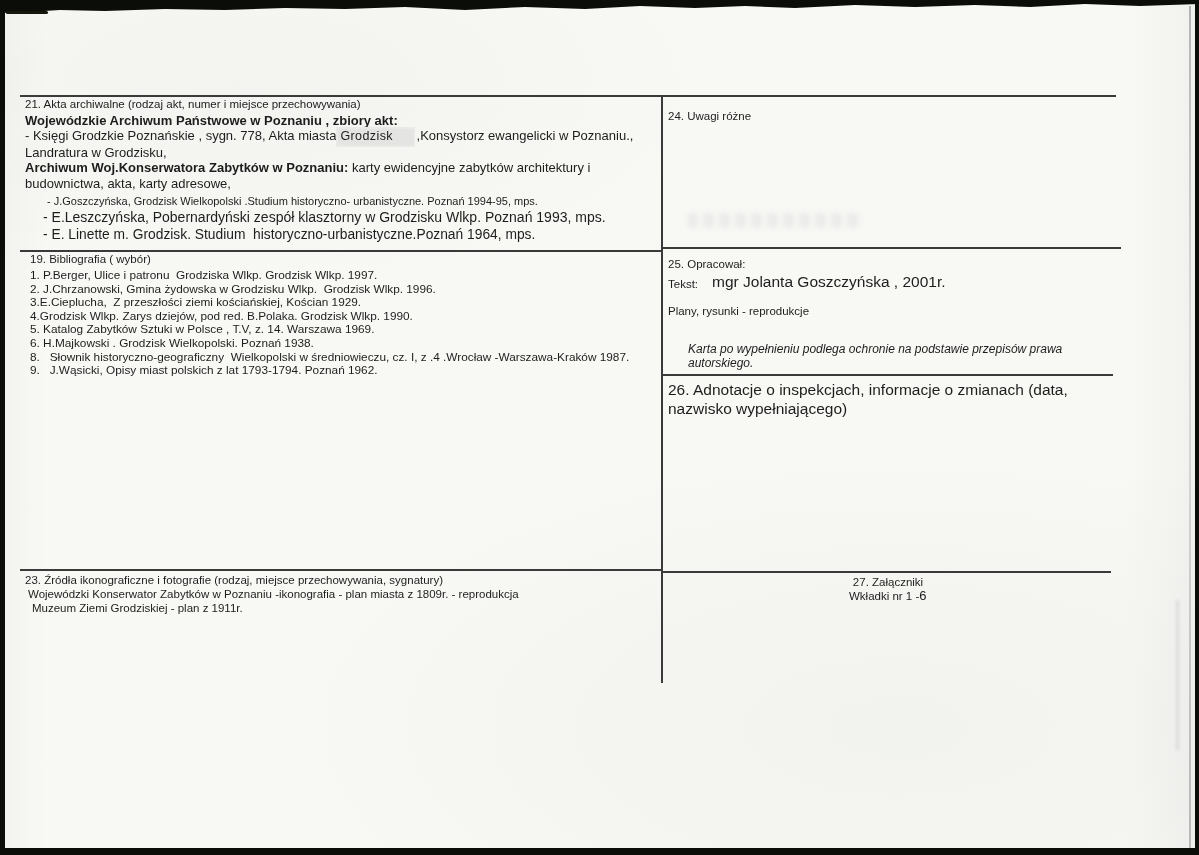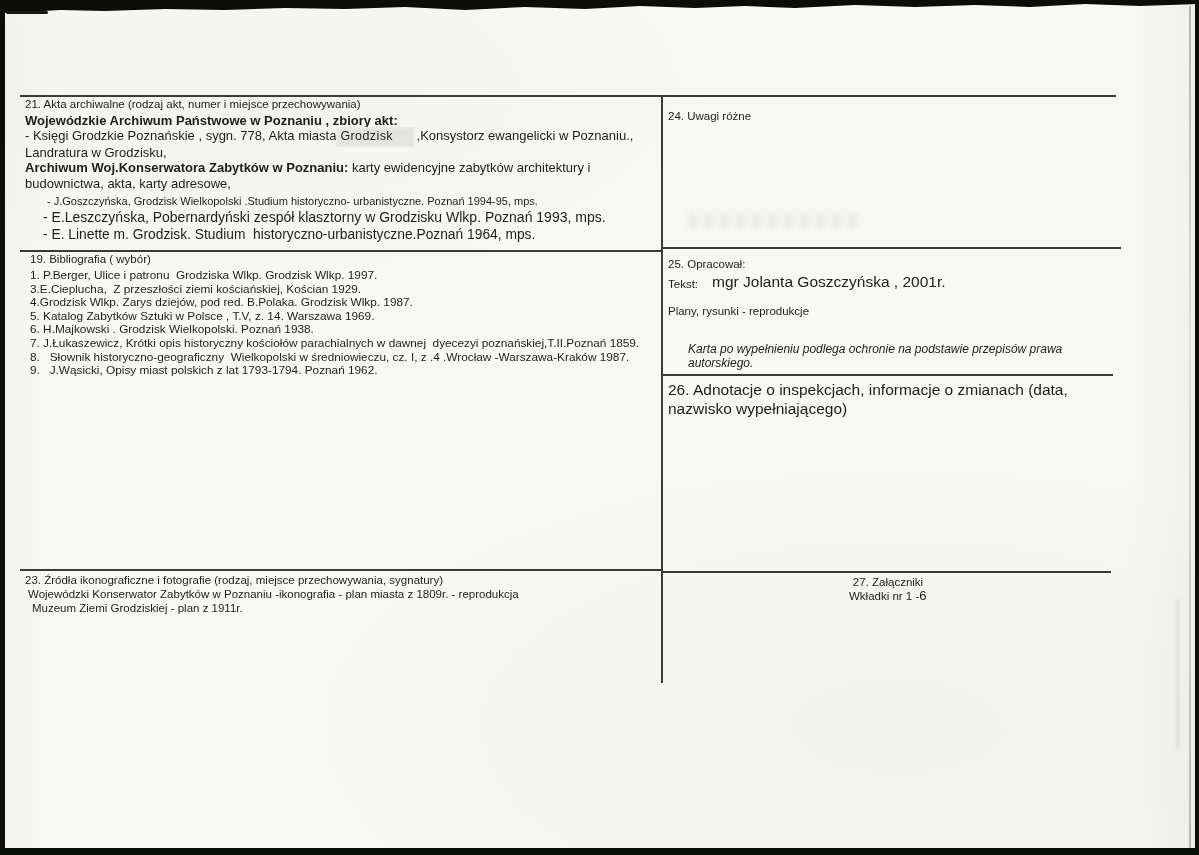--- a/index.html
+++ b/index.html
@@ -118,25 +118,25 @@
     <div class="line s21-line"><span class="bold">Archiwum Woj.Konserwatora Zabytków w Poznaniu:</span><span> karty ewidencyjne zabytków architektury i</span></div>
     <div class="line s21-line">budownictwa, akta, karty adresowe,</div>
     <div class="line s21-item1" style="margin-top:2px;">- J.Goszczyńska, Grodzisk Wielkopolski .Studium historyczno- urbanistyczne. Poznań 1994-95, mps.</div>
     <div class="line s21-item2">- E.Leszczyńska, Pobernardyński zespół klasztorny w Grodzisku Wlkp. Poznań 1993, mps.</div>
     <div class="line s21-item3">- E. Linette m. Grodzisk. Studium  historyczno-urbanistyczne.Poznań 1964, mps.</div>
   </div>
 
   <div class="cell" style="left:30px; top:252px; width:625px;">
     <div class="line small">19. Bibliografia ( wybór)</div>
     <div class="line bib-item" style="margin-top:3px;">1. P.Berger, Ulice i patronu  Grodziska Wlkp. Grodzisk Wlkp. 1997.</div>
+    <div class="line bib-item">2. J.Chrzanowski, Gmina żydowska w Grodzisku Wlkp.  Grodzisk Wlkp. 1996.</div>
     <div class="line bib-item">3.E.Cieplucha,  Z przeszłości ziemi kościańskiej, Kościan 1929.</div>
-    <div class="line bib-item">4.Grodzisk Wlkp. Zarys dziejów, pod red. B.Polaka. Grodzisk Wlkp. 1987.</div>
+    <div class="line bib-item">4.Grodzisk Wlkp. Zarys dziejów, pod red. B.Polaka. Grodzisk Wlkp. 1990.</div>
     <div class="line bib-item">5. Katalog Zabytków Sztuki w Polsce , T.V, z. 14. Warszawa 1969.</div>
     <div class="line bib-item">6. H.Majkowski . Grodzisk Wielkopolski. Poznań 1938.</div>
-    <div class="line bib-item">7. J.Łukaszewicz, Krótki opis historyczny kościołów parachialnych w dawnej  dyecezyi poznańskiej,T.II.Poznań 1859.</div>
     <div class="line bib-item">8.   Słownik historyczno-geograficzny  Wielkopolski w średniowieczu, cz. I, z .4 .Wrocław -Warszawa-Kraków 1987.</div>
     <div class="line bib-item">9.   J.Wąsicki, Opisy miast polskich z lat 1793-1794. Poznań 1962.</div>
   </div>
 
   <div class="cell" style="left:25px; top:573px; width:630px;">
     <div class="line small">23. Źródła ikonograficzne i fotografie (rodzaj, miejsce przechowywania, sygnatury)</div>
     <div class="line small" style="padding-left:3px;">Wojewódzki Konserwator Zabytków w Poznaniu -ikonografia - plan miasta z 1809r. - reprodukcja</div>
     <div class="line small" style="padding-left:7px;">Muzeum Ziemi Grodziskiej - plan z 1911r.</div>
   </div>
 

